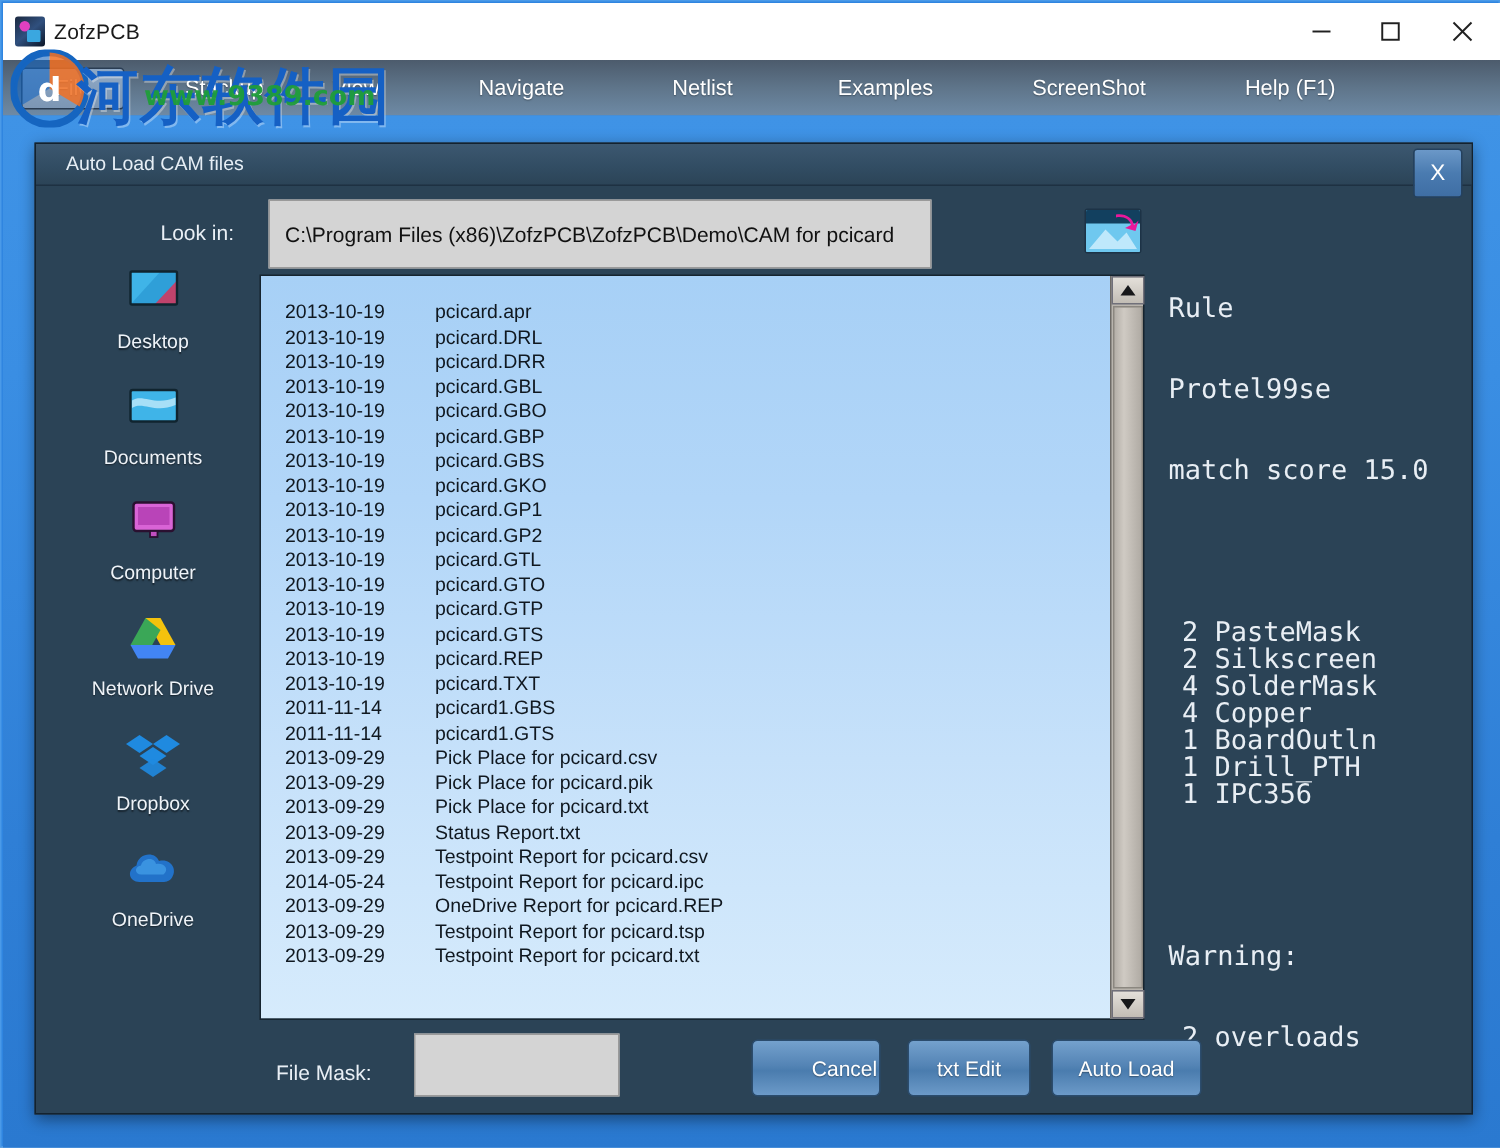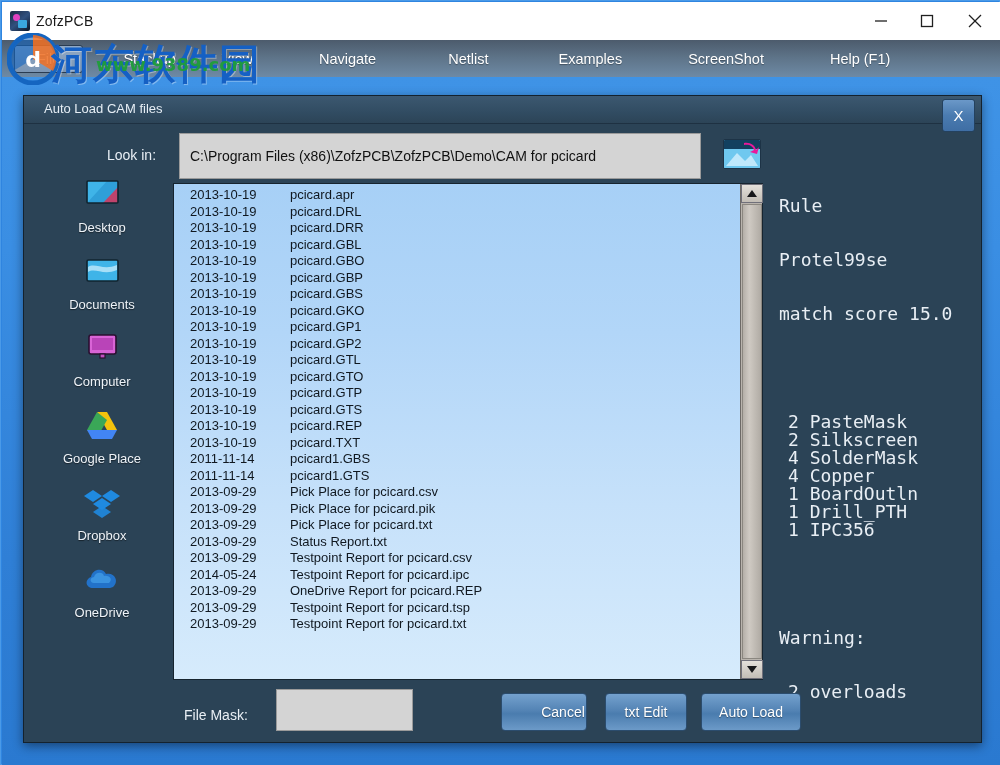--- a/index.html
+++ b/index.html
@@ -141,21 +141,21 @@
     display:flex; align-items:center; justify-content:center;
   }
 
   
   #lookin-label {
     position:absolute; left:106px; top:146px;
     font-size: 14px; color:#e9eff5;
   }
   #lookin-field {
     position:absolute; left:178px; top:132px;
-    width: 522px; height: 46px;
+    width: 442px; height: 46px;
     background: #d4d4d4;
     border: 1px solid #9a9a9a;
     display:flex; align-items:center;
     padding: 0 10px;
     font-size: 14px; color:#111111;
     overflow:hidden; white-space:nowrap;
   }
   #lookin-browse {
     position:absolute; left:722px; top:138px;
     width: 38px; height: 30px;
@@ -186,21 +186,21 @@
   #filelist-wrap {
     position:absolute; left:172px; top:182px;
     width: 590px; height: 497px;
     border: 1px solid #16242f;
     background: linear-gradient(180deg,#a7d0f6 0%, #b2d6f8 30%, #c6e1fa 65%, #d6ebfc 100%);
   }
   #filelist {
     position:absolute; left:0; top:0;
     width: 566px; height: 495px;
     overflow:hidden;
-    padding-top: 3px;
+    padding-top: 16px;
   }
   .frow {
     height: 16.5px; line-height: 16.5px;
     font-size: 13px; color:#101820;
     white-space: nowrap;
     padding-left: 16px;
     display:flex;
   }
   .fdate { width: 100px; flex:none; }
   .fname { flex:1; }
@@ -366,21 +366,21 @@
 
 
     <div class="place">
       <span class="ico">
         <svg width="42" height="36" viewBox="0 0 42 36">
           <path d="M16 4 L26 4 L36 22 L26 22 Z" fill="#f4c20d"></path>
           <path d="M16 4 L6 22 L16 30 L26 12 Z" fill="#3aa757"></path>
           <path d="M6 22 L36 22 L31 31 L11 31 Z" fill="#4285f4"></path>
         </svg>
       </span>
-      <span class="lbl">Google Place</span>
+      <span class="lbl">Network Drive</span>
     </div>
 
     <div class="place">
       <span class="ico">
         <svg width="42" height="36" viewBox="0 0 42 36">
           <path d="M12 5 L21 11 L12 17 L3 11 Z" fill="#1f8ae0"></path>
           <path d="M30 5 L39 11 L30 17 L21 11 Z" fill="#1f8ae0"></path>
           <path d="M12 19 L21 13 L30 19 L21 25 Z" fill="#1f8ae0"></path>
           <path d="M12 27 L21 21 L30 27 L21 33 Z" fill="#1f8ae0" opacity=".9"></path>
         </svg>

